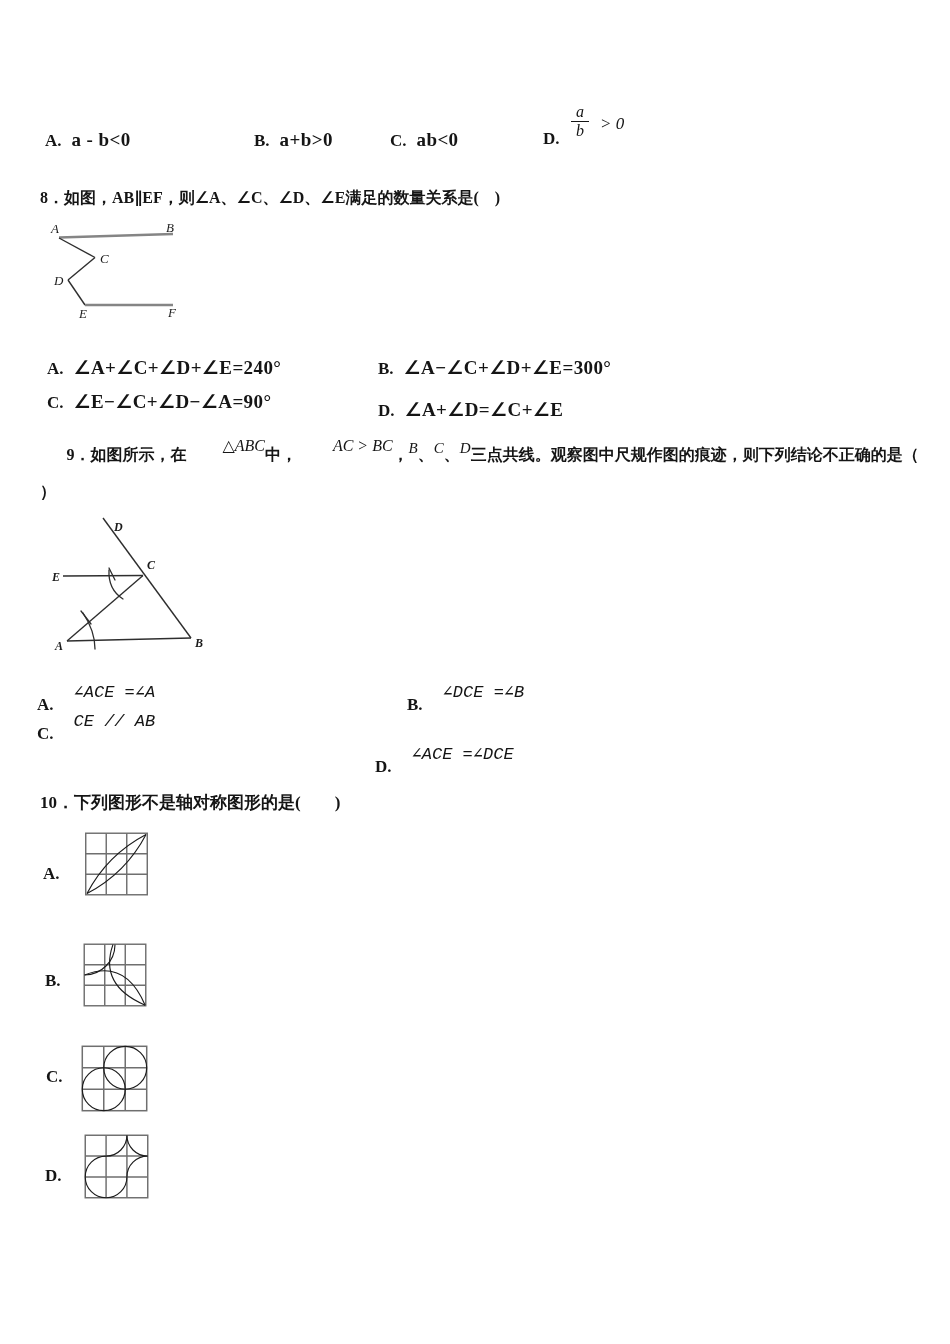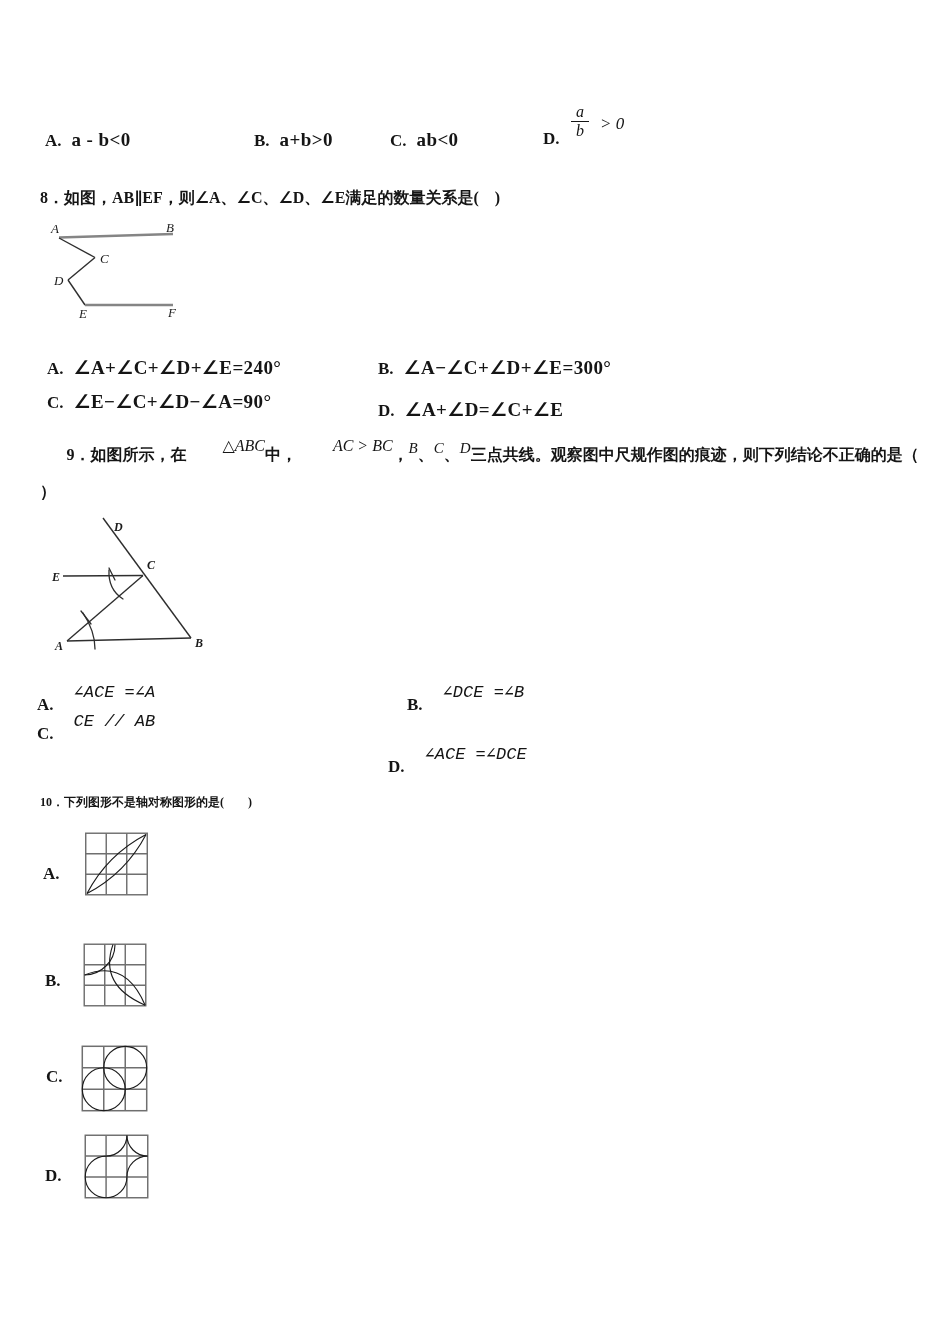--- a/index.html
+++ b/index.html
@@ -104,25 +104,25 @@
 
   <div class="abs" style="left:37px;top:694px;">
     <span class="lbl">A.</span><span class="mi q9m">∠ACE =∠A</span>
   </div>
   <div class="abs" style="left:375px;top:694px;margin-left:32px;">
     <span class="lbl">B.</span><span class="mi q9m">∠DCE =∠B</span>
   </div>
   <div class="abs" style="left:37px;top:724px;">
     <span class="lbl">C.</span><span class="mi q9m">CE // AB</span>
   </div>
-  <div class="abs" style="left:375px;top:756px;margin-left:13px;">
+  <div class="abs" style="left:375px;top:756px;">
     <span class="lbl">D.</span><span class="mi q9m">∠ACE =∠DCE</span>
   </div>
 
-  <div class="cn abs" style="left:40px;top:792px;font-size:12px;">10．下列图形不是轴对称图形的是(　　)</div>
+  <div class="cn abs" style="left:40px;top:792px;font-size:17px;">10．下列图形不是轴对称图形的是(　　)</div>
 
   <div class="lbl abs" style="left:43px;top:864px;">A.</div>
   <svg class="abs" style="left:83px;top:832px;" width="67" height="64" viewBox="-0.06 -0.06 3.12 3.12">
     <rect class="grid" x="0" y="0" width="3" height="3"></rect>
     <path class="grid" d="M1 0V3M2 0V3M0 1H3M0 2H3"></path>
     <path class="curve" d="M0.06 2.94 Q1.05 1.05 2.94 0.06"></path>
     <path class="curve" d="M0.06 2.94 Q1.95 1.95 2.94 0.06"></path>
   </svg>
 
   <div class="lbl abs" style="left:45px;top:971px;">B.</div>

